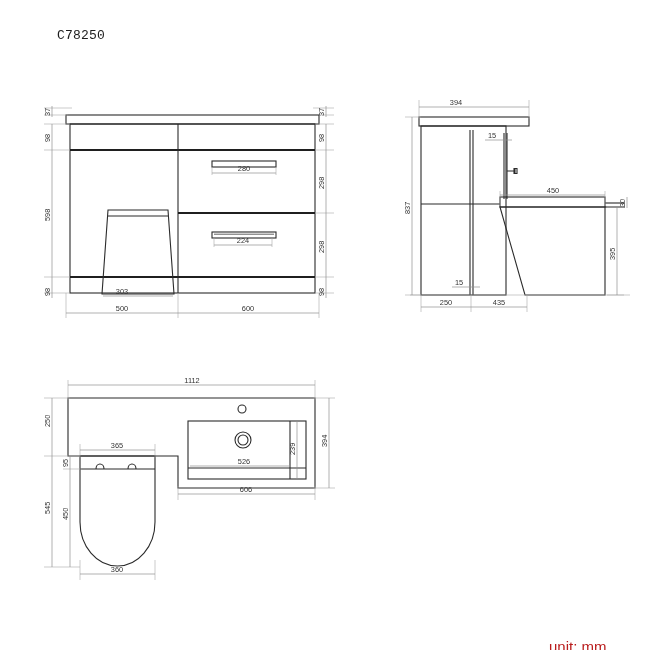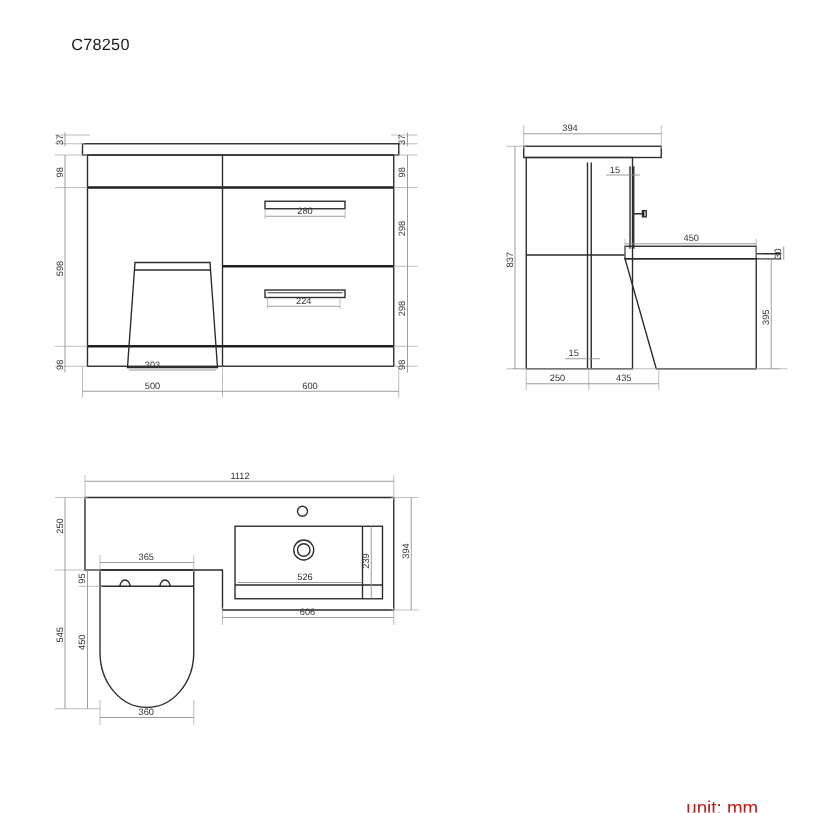--- a/index.html
+++ b/index.html
@@ -8,20 +8,21 @@
     font-family:"Liberation Sans", sans-serif;
     color:#1a1a1a;
     overflow:hidden;
     position:relative;
   }
   #sheet{position:absolute;inset:0;width:650px;height:650px;}
   #title{
     position:absolute;left:57px;top:28px;
     font-size:13px;letter-spacing:0.2px;color:#1d1d1d;
     white-space:nowrap;
+    font-family:Liberation Mono, monospace;
   }
   #unit{
     position:absolute;left:549px;top:638px;
     font-size:15px;color:#b91c1c;white-space:nowrap;
   }
   svg text{
     font-family:"Liberation Sans", sans-serif;
     fill:#2b2b2b;
   }
 </style>

